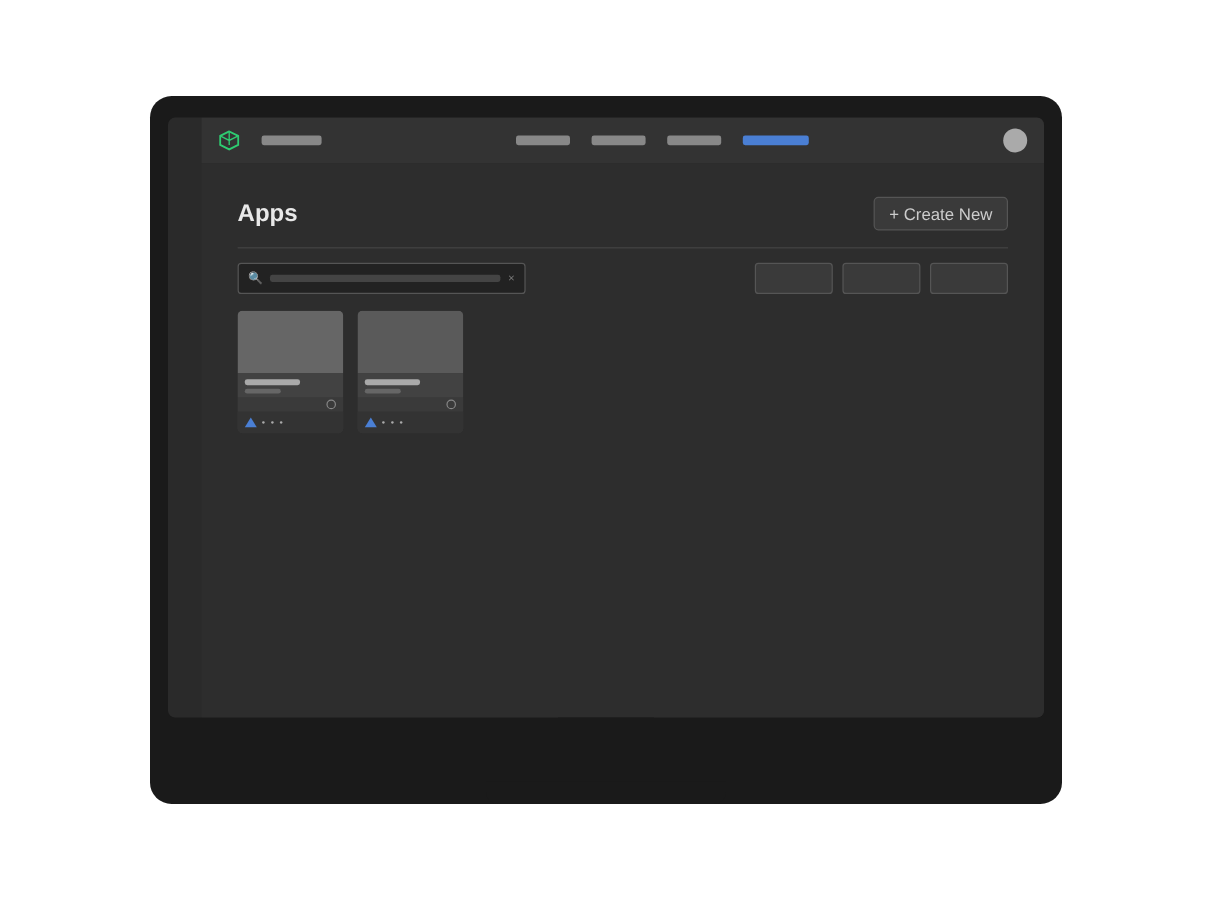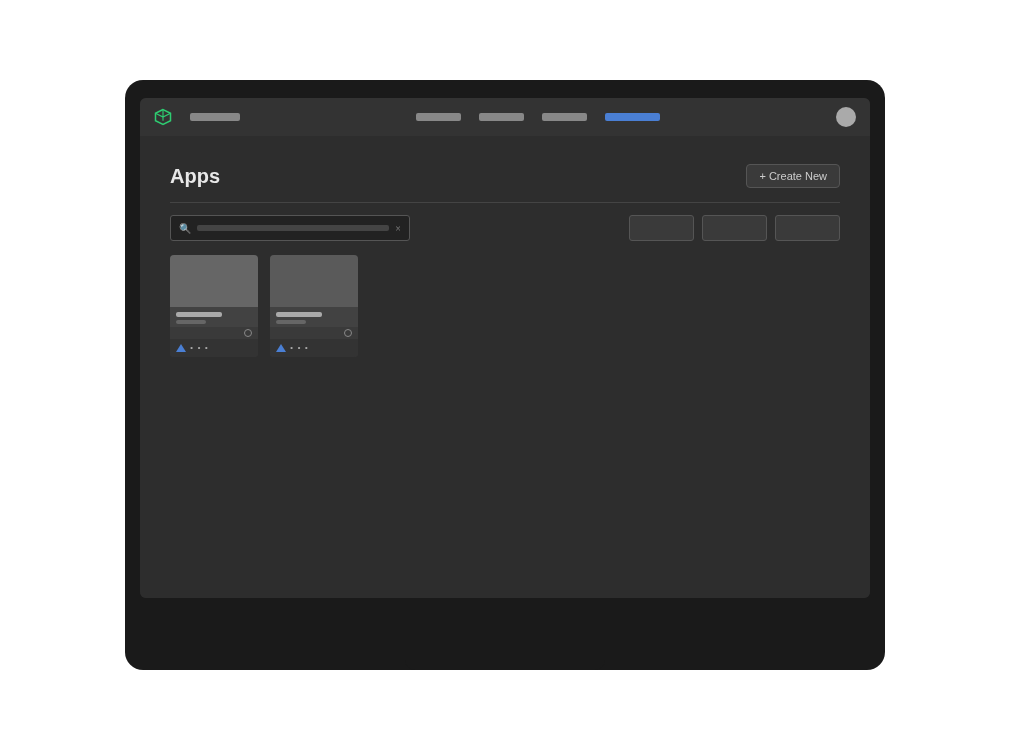--- a/index.html
+++ b/index.html
@@ -26,20 +26,21 @@
 
     .monitor-screen {
       width: 730px;
       height: 524px;
       background: #2a2a2a;
       border-radius: 6px;
       margin-top: 18px;
       overflow: hidden;
       display: flex;
       flex-direction: column;
+      padding-left: 28px;
     }
 
     .monitor-stand-neck {
       width: 80px;
       height: 55px;
       background: #1a1a1a;
       margin-top: 0;
     }
 
     .monitor-stand-base {
@@ -106,21 +107,21 @@
       font-size: 20px;
       font-weight: 700;
     }
 
     .create-new-btn {
       background: #3a3a3a;
       border: 1px solid #555;
       color: #ccc;
       padding: 5px 12px;
       border-radius: 4px;
-      font-size: 11px;
+      font-size: 14px;
       font-family: -apple-system, BlinkMacSystemFont, 'Segoe UI', sans-serif;
       cursor: pointer;
       display: flex;
       align-items: center;
       gap: 4px;
     }
 
     .divider {
       height: 1px;
       background: #444;

